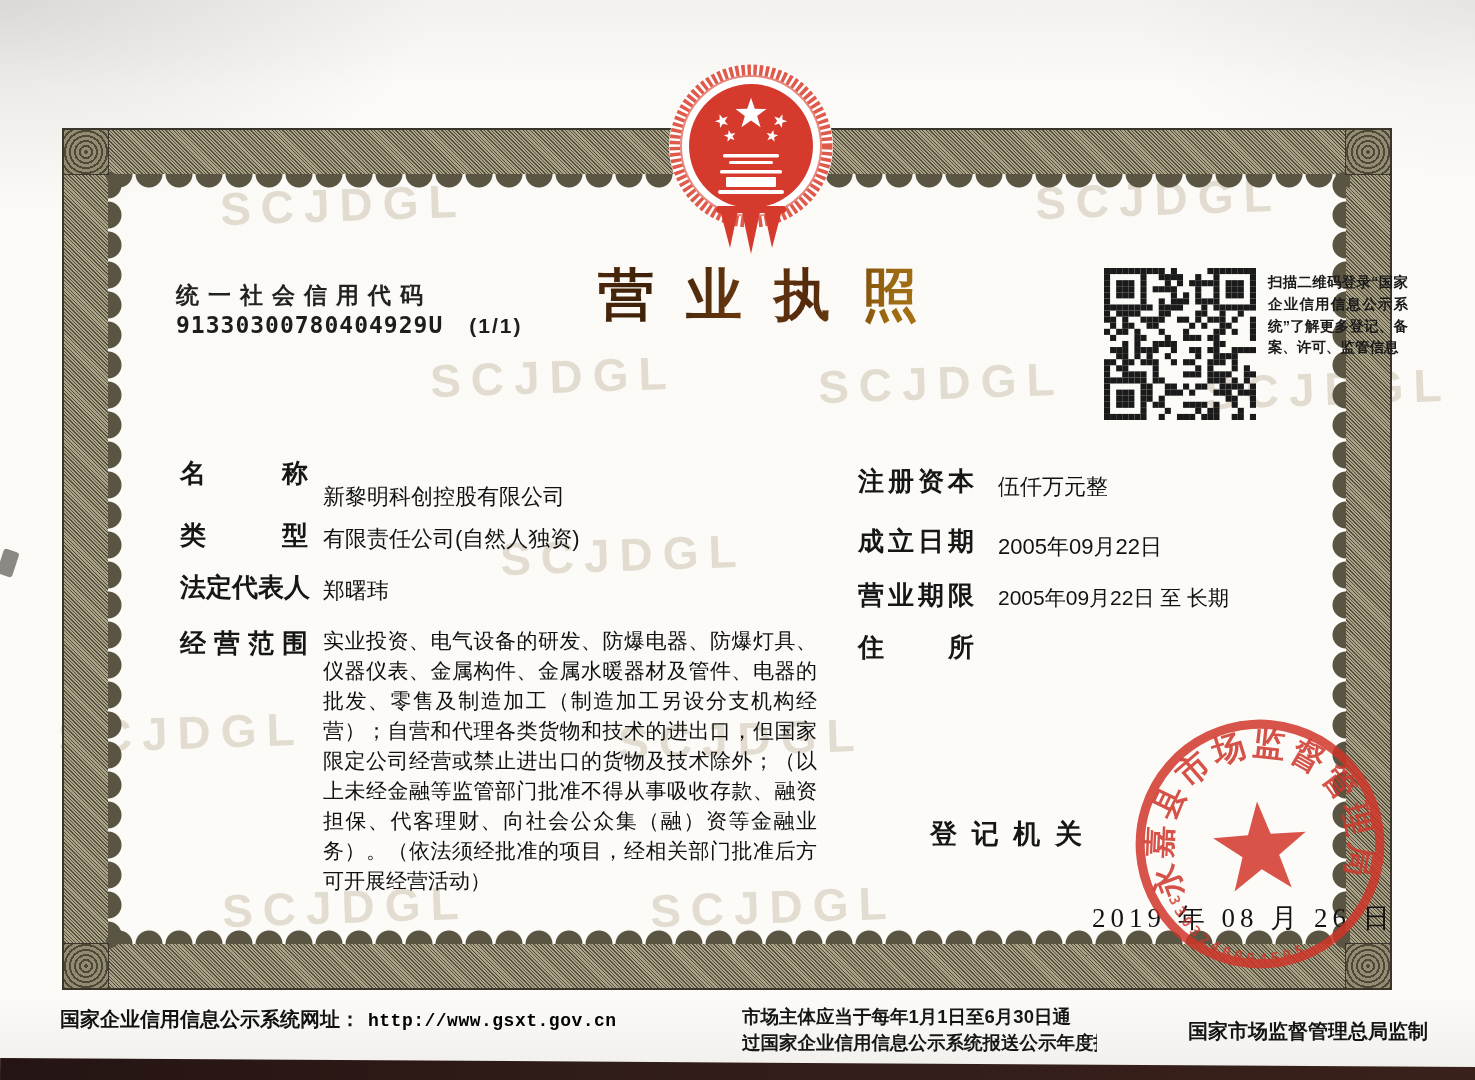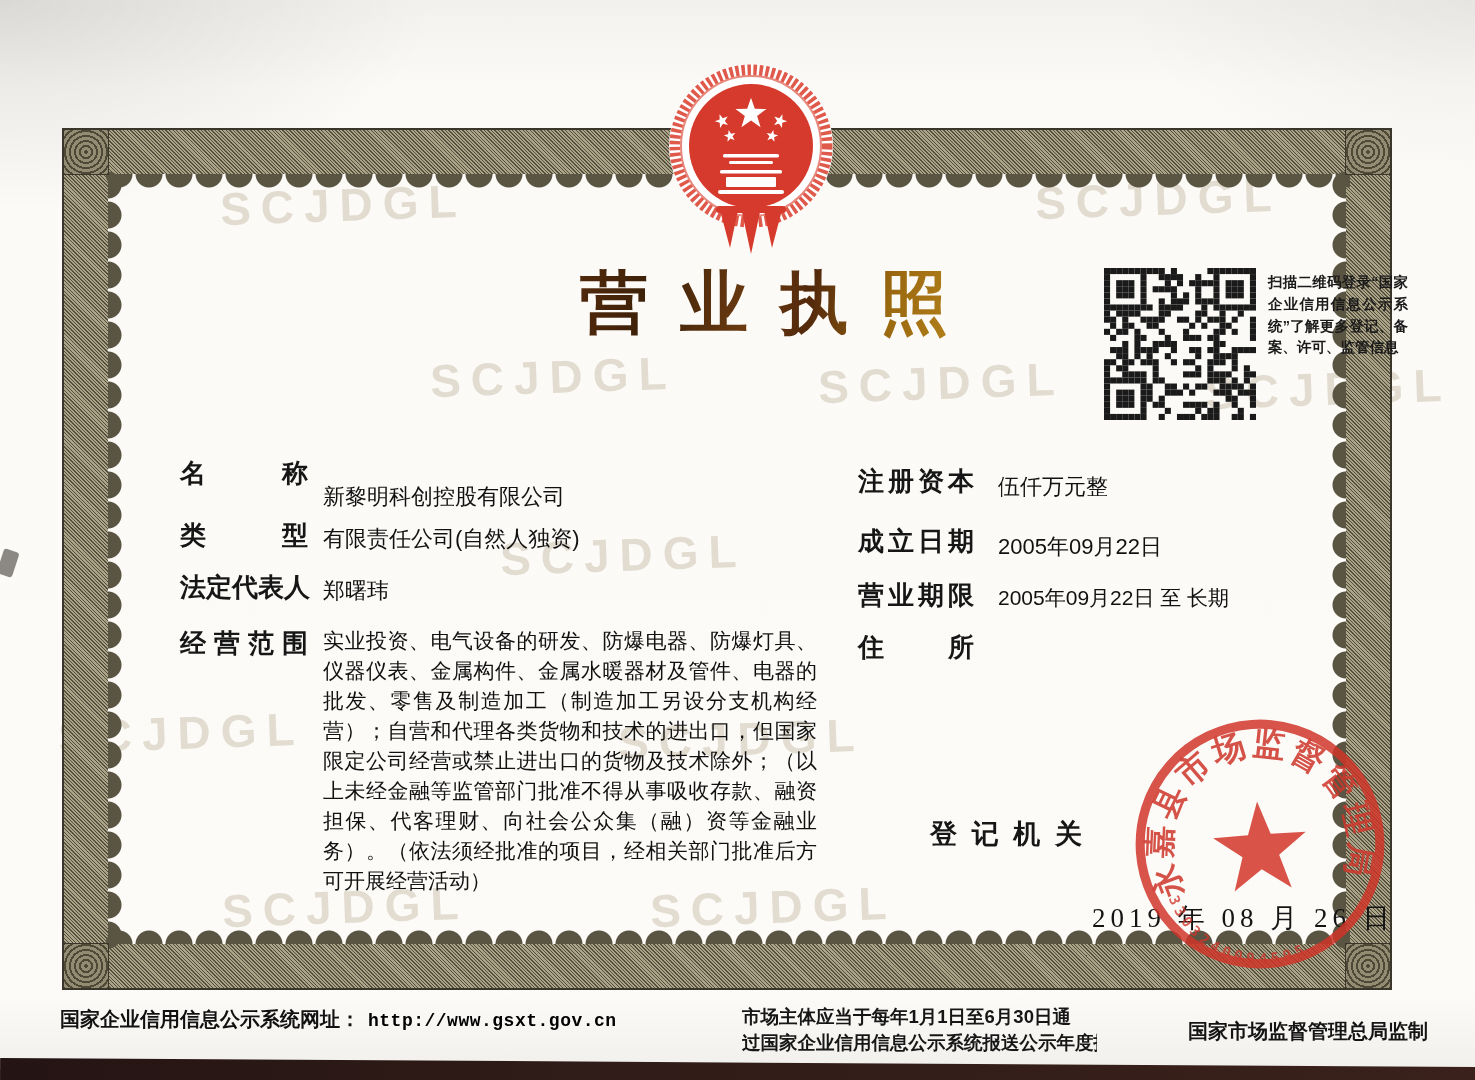--- a/index.html
+++ b/index.html
@@ -56,21 +56,21 @@
 
   
   .credit-label{position:absolute;left:176px;top:280px;font-size:23px;font-weight:700;
     letter-spacing:9px;color:#222;}
   .credit-code{position:absolute;left:176px;top:312px;font-size:23px;font-weight:600;
     color:#1d1d1d;font-family:"DejaVu Sans Mono",monospace;letter-spacing:1px;}
   .credit-pages{font-family:"Liberation Sans",sans-serif;font-size:21px;margin-left:26px;
     letter-spacing:2px;}
   .title{
     position:absolute;left:548px;top:258px;width:420px;text-align:center;
-    font-size:68px;font-weight:800;letter-spacing:32px;text-indent:32px;white-space:nowrap;
+    font-size:56px;font-weight:800;letter-spacing:32px;text-indent:32px;white-space:nowrap;
     color:#6b3a10;
     background:linear-gradient(100deg,#5b2c0e 0%,#3c2108 25%,#6b3a10 48%,#53290c 62%,#9a680f 80%,#b8851d 100%);
     -webkit-background-clip:text;background-clip:text;
   }
   @supports (-webkit-background-clip:text){.title{-webkit-text-fill-color:transparent;}}
   .subtitle{position:absolute;left:548px;top:356px;width:420px;text-align:center;
     font-size:34px;color:#151515;letter-spacing:6px;white-space:nowrap;}
 
   
   .qr-box{position:absolute;left:1104px;top:268px;width:152px;height:152px;}
@@ -164,20 +164,24 @@
       <rect x="58" y="132" width="66" height="4" rx="2"></rect>
     </g>
     <g fill="#d63a2c">
       <path d="M60 152 L70 190 L78 152 Z"></path>
       <path d="M82 154 L91 196 L100 154 Z"></path>
       <path d="M104 152 L112 190 L122 152 Z"></path>
       <rect x="56" y="148" width="70" height="7" rx="3"></rect>
     </g>
   </svg>
 
+  <div class="credit-label">统一社会信用代码</div>
+  <div class="credit-code">
+    <span>91330300780404929U</span><span class="credit-pages">(1/1)</span>
+  </div>
 
   <div class="title">营业执照</div>
 
   <svg class="qr-box" viewBox="0 0 150 150">
       <rect x="0" y="0" width="6" height="6" fill="#1a1a1a"></rect>
       <rect x="6" y="0" width="6" height="6" fill="#1a1a1a"></rect>
       <rect x="12" y="0" width="6" height="6" fill="#1a1a1a"></rect>
       <rect x="18" y="0" width="6" height="6" fill="#1a1a1a"></rect>
       <rect x="24" y="0" width="6" height="6" fill="#1a1a1a"></rect>
       <rect x="30" y="0" width="6" height="6" fill="#1a1a1a"></rect>

